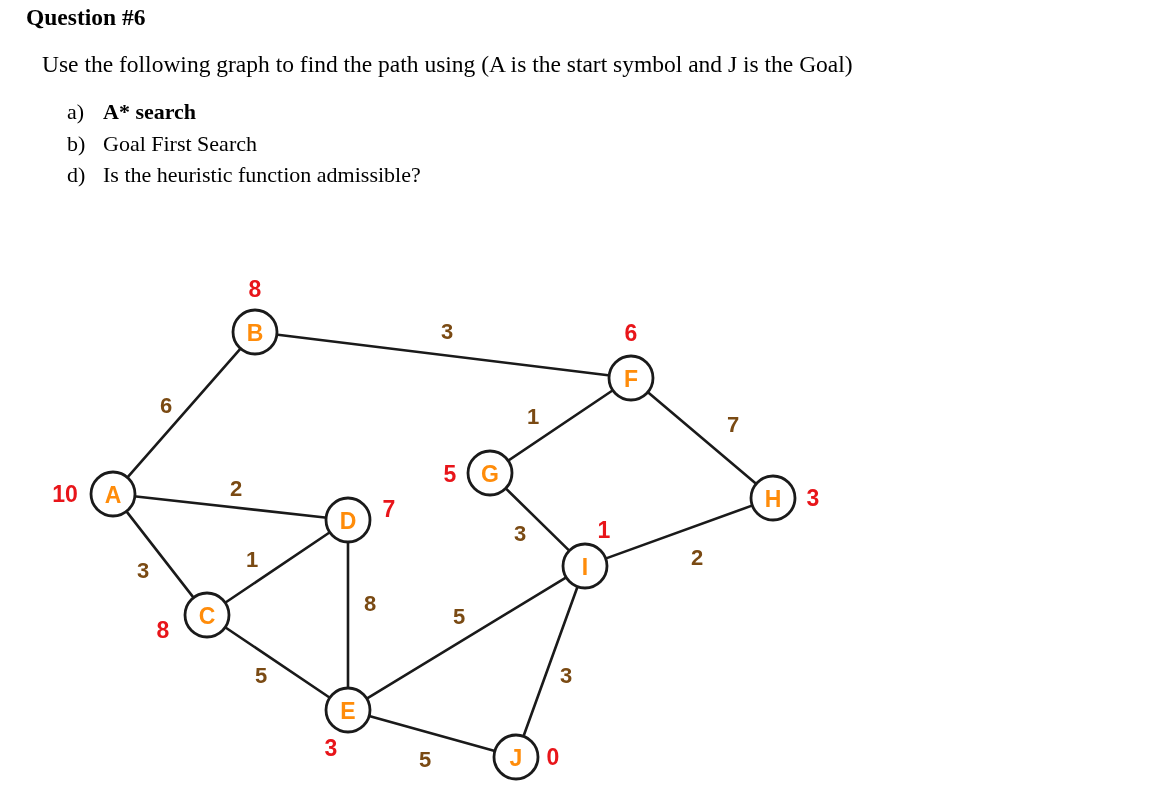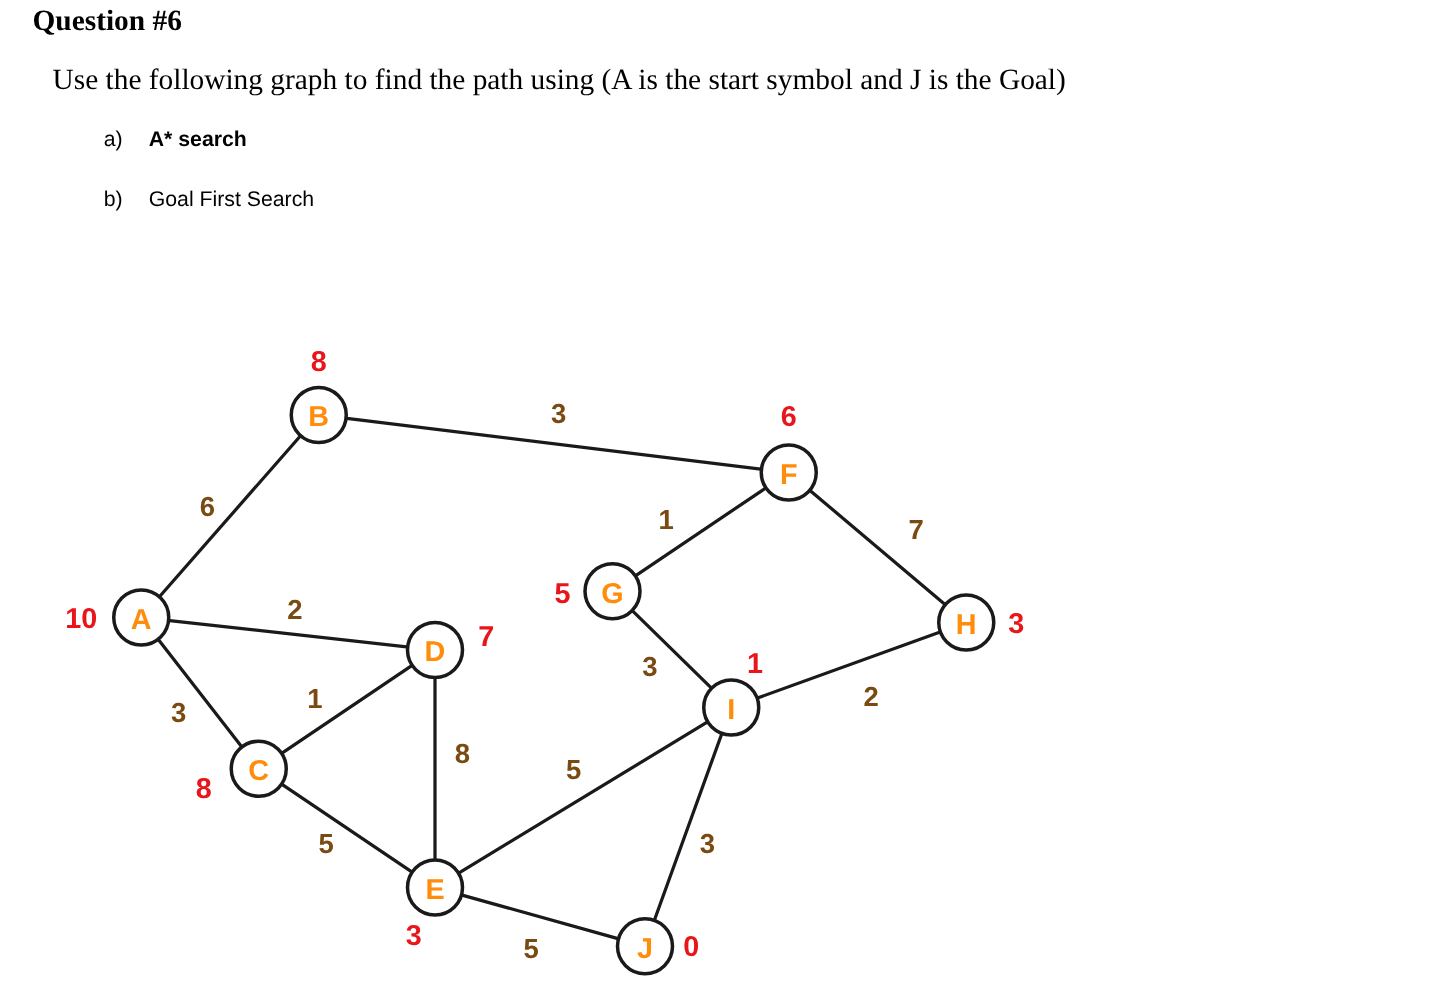--- a/index.html
+++ b/index.html
@@ -45,24 +45,24 @@
     line-height: 32px;
     margin: 16px;
     white-space: nowrap;
   }
   .sub-list {
     margin: 0;
     padding: 0;
     list-style: none;
   }
   .sub-item {
-    font-family: Liberation Sans, sans-serif;
-    font-size: 17px;
+    font-family: Liberation Serif, serif;
+    font-size: 22px;
     line-height: 31.5px;
-    margin: 16px;
+    margin: 0;
     padding-left: 41px;
     white-space: nowrap;
     display: block;
   }
   .sub-marker {
     display: inline-block;
     width: 36px;
   }
   .sub-item.bold .sub-text {
     font-weight: bold;
@@ -125,20 +125,23 @@
 
   <div class="question-block">
     <div class="question-title">Question #6</div>
     <div class="question-prompt">Use the following graph to find the path using (A is the start symbol and J is the Goal)</div>
     <div class="sub-list">
       <div class="sub-item bold">
         <span class="sub-marker">a)</span><span class="sub-text">A* search</span>
       </div>
       <div class="sub-item">
         <span class="sub-marker">b)</span><span class="sub-text">Goal First Search</span>
+      </div>
+      <div class="sub-item">
+        <span class="sub-marker">d)</span><span class="sub-text">Is the heuristic function admissible?</span>
       </div>
     </div>
   </div>
 
   <div id="graph-area">
     <svg id="graph-svg" width="1151" height="790" viewBox="0 0 1151 790">
       <g id="edges-layer">
           <line x1="126.8423942026855" y1="478.2079728110208" x2="241.15760579731452" y2="347.7920271889792" class="edge-line"></line>
           <line x1="133.87263931910385" y1="496.30931328636893" x2="327.1273606808962" y2="517.6906867136311" class="edge-line"></line>
           <line x1="125.8832622805977" y1="510.58377378672685" x2="194.1167377194023" y2="598.4162262132731" class="edge-line"></line>

